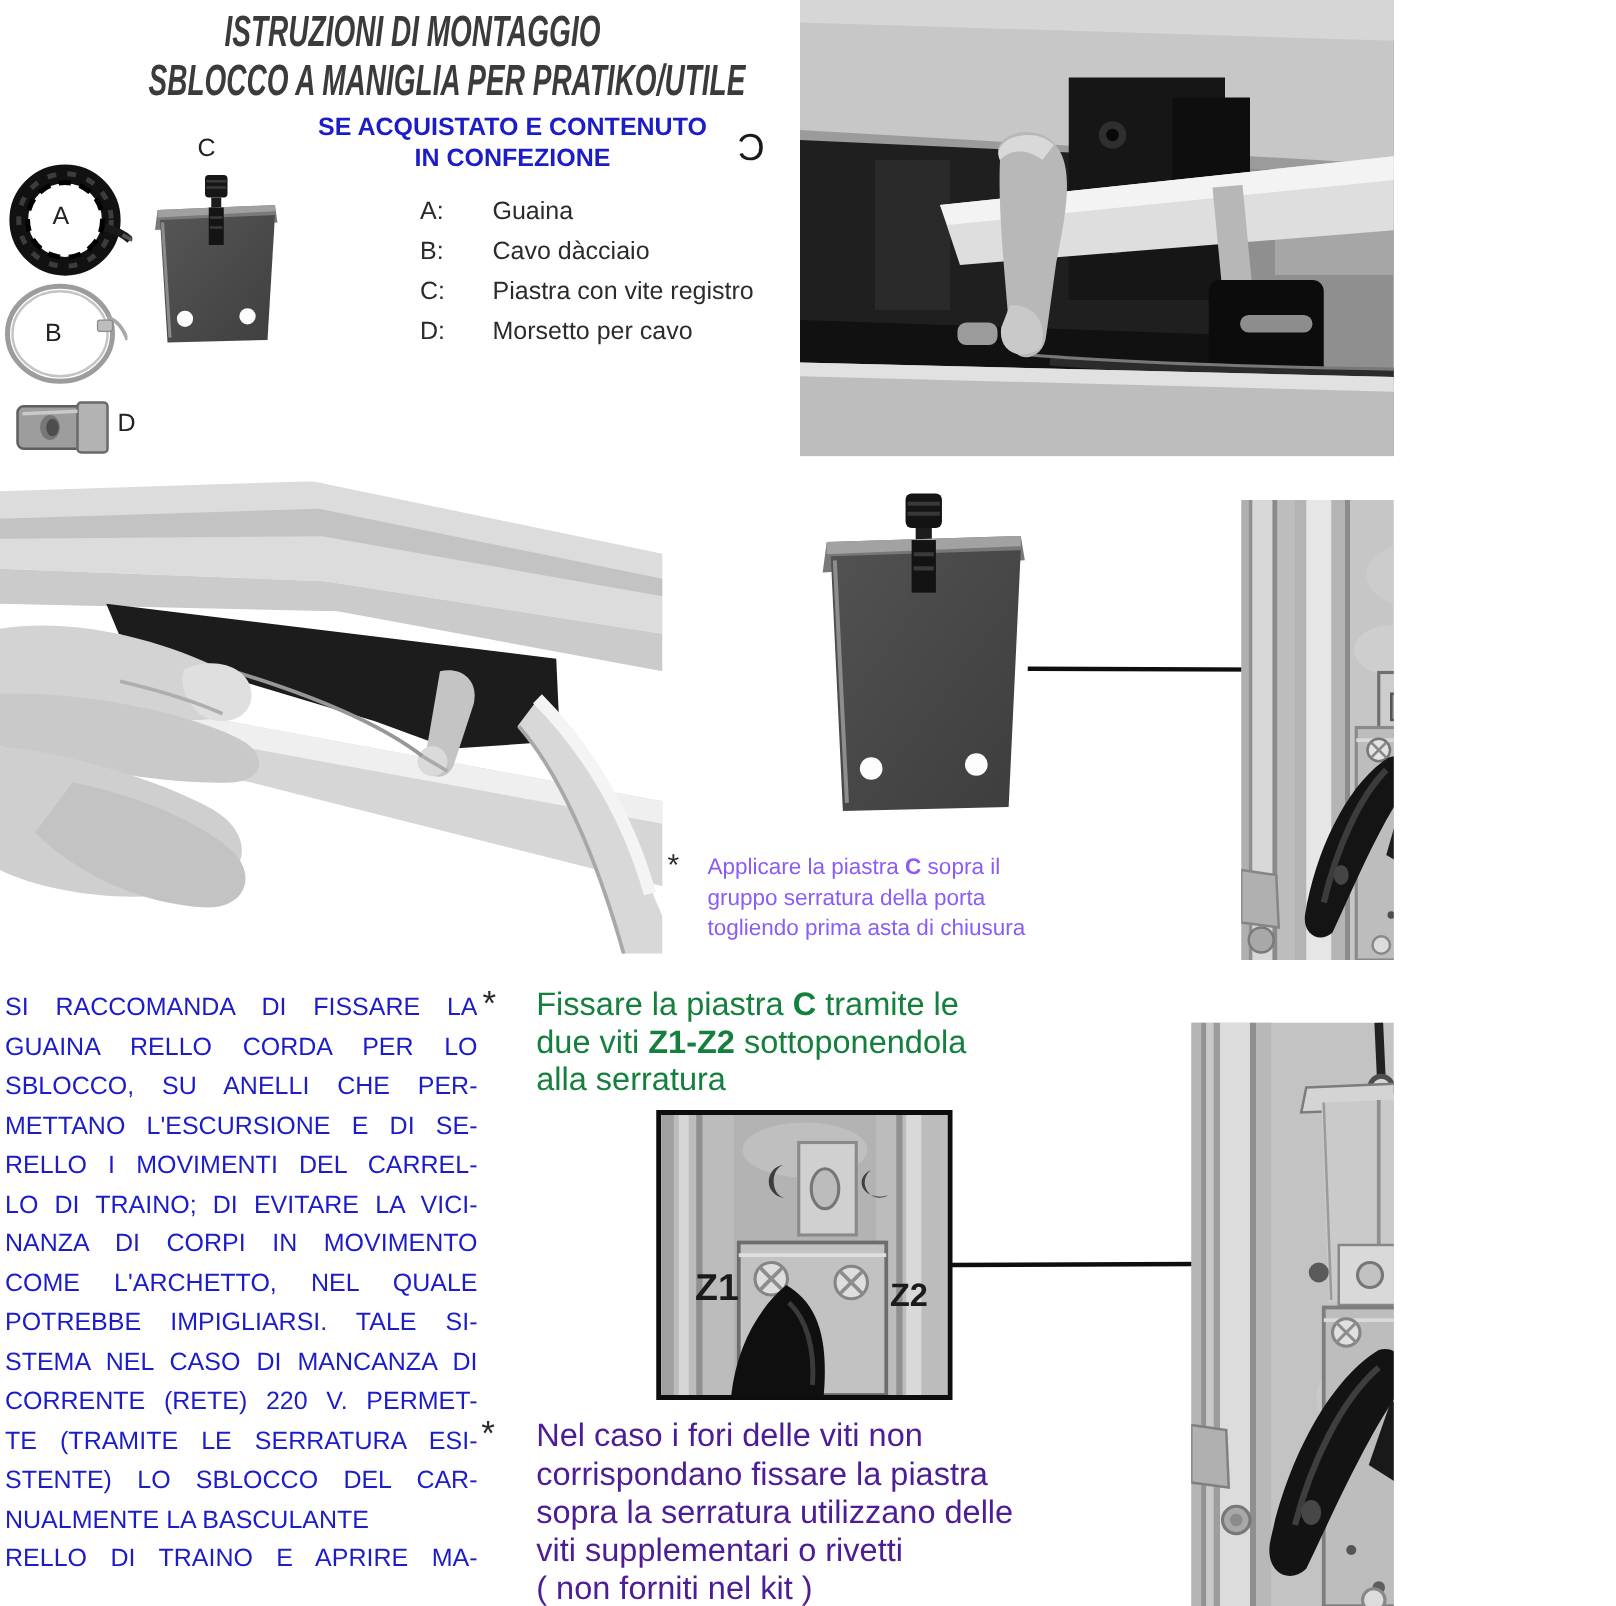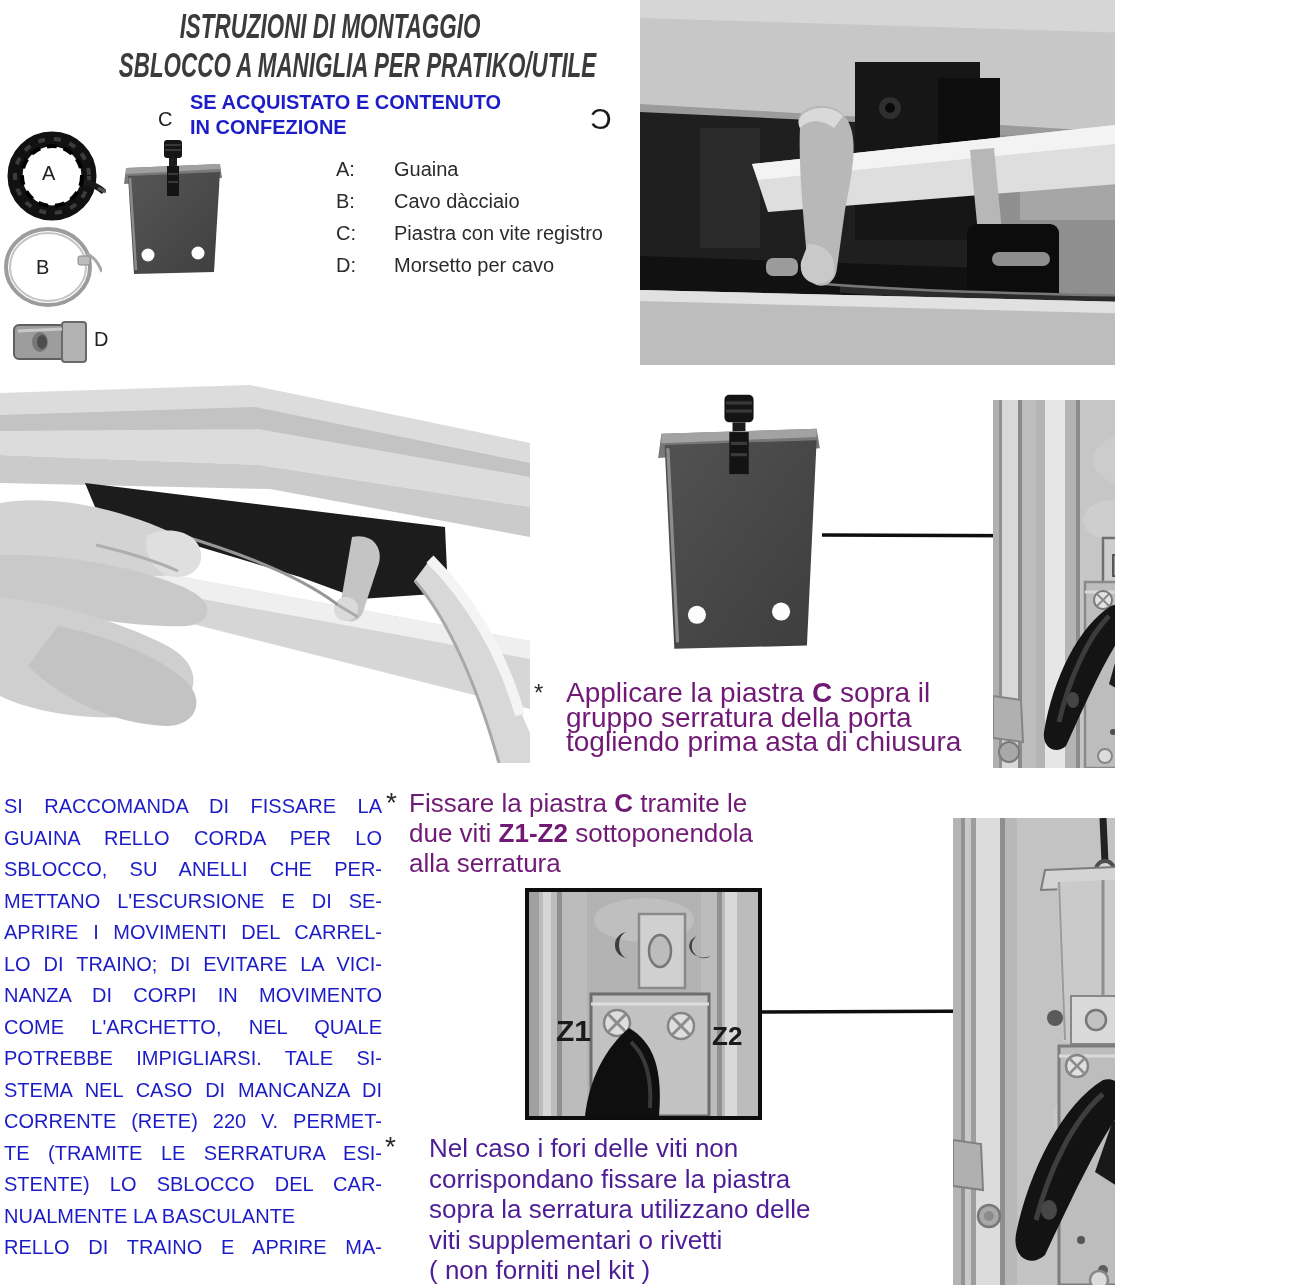--- a/index.html
+++ b/index.html
@@ -9,35 +9,35 @@
   }
   .abs { position:absolute; }
 
   
   .title-wrap { left:0; top:6px; width:660px; }
   .title-line {
     white-space:nowrap; text-align:center; font-style:italic; font-weight:bold;
     font-size:35px; line-height:39px; color:#3b3b3b;
     transform:scaleX(0.64); transform-origin:50% 50%;
   }
-  .subtitle-wrap { left:190px; top:90px; width:440px; }
+  .subtitle-wrap { left:190px; top:90px; width:440px; text-align:center; }
   .subtitle-line { font-weight:bold; font-size:20px; line-height:25px; }
   .stray-glyph { left:590px; top:102px; font-size:30px; color:#1a1a1a; font-weight:400; }
 
   
   .fig-label { font-size:20px; color:#222; }
   .parts-list { left:336px; top:153px; width:300px; font-size:20px; color:#2b2b2b; }
   .parts-row { height:32px; line-height:32px; white-space:nowrap; }
   .parts-letter { display:inline-block; width:58px; }
 
   
   .star { color:#2b2b2b; }
-  .note-apply { left:566px; top:681px; font-size:28px; line-height:24.5px; color:#701a75; white-space:nowrap; }
+  .note-apply { left:566px; top:681px; font-size:18px; line-height:24.5px; color:#8b5cf6; white-space:nowrap; }
   .star-apply { left:534px; top:679px; font-size:24px; }
-  .note-fix { left:409px; top:788px; font-size:26px; line-height:30px; color:#701a75; white-space:nowrap; }
+  .note-fix { left:429px; top:788px; font-size:26px; line-height:30px; color:#15803d; white-space:nowrap; }
   .star-fix { left:386px; top:787px; font-size:28px; }
   .note-holes { left:429px; top:1133px; font-size:26px; line-height:30.5px; color:#4c1d95; white-space:nowrap; }
   .star-holes { left:385px; top:1131px; font-size:28px; }
 
   
   .warning { left:4px; top:791px; width:378px; font-size:20px; }
   .warn-line { line-height:31.5px; text-align:justify; text-align-last:justify; white-space:nowrap; }
   .warn-line.last { text-align-last:left; }
 
   
@@ -254,21 +254,21 @@
     <div><span>Applicare la piastra </span><b>C</b><span> sopra il</span></div>
     <div>gruppo serratura della porta</div>
     <div>togliendo prima asta di chiusura</div>
   </div>
 
   <div class="abs warning" style="color: rgb(29, 29, 200);">
     <div class="warn-line">SI RACCOMANDA DI FISSARE LA</div>
     <div class="warn-line">GUAINA RELLO CORDA PER LO</div>
     <div class="warn-line">SBLOCCO, SU ANELLI CHE PER-</div>
     <div class="warn-line">METTANO L'ESCURSIONE E DI SE-</div>
-    <div class="warn-line">APRIRE I MOVIMENTI DEL CARREL-</div>
+    <div class="warn-line">RELLO I MOVIMENTI DEL CARREL-</div>
     <div class="warn-line">LO DI TRAINO; DI EVITARE LA VICI-</div>
     <div class="warn-line">NANZA DI CORPI IN MOVIMENTO</div>
     <div class="warn-line">COME L'ARCHETTO, NEL QUALE</div>
     <div class="warn-line">POTREBBE IMPIGLIARSI. TALE SI-</div>
     <div class="warn-line">STEMA NEL CASO DI MANCANZA DI</div>
     <div class="warn-line">CORRENTE (RETE) 220 V. PERMET-</div>
     <div class="warn-line">TE (TRAMITE LE SERRATURA ESI-</div>
     <div class="warn-line">STENTE) LO SBLOCCO DEL CAR-</div>
     <div class="warn-line last">NUALMENTE LA BASCULANTE</div>
     <div class="warn-line">RELLO DI TRAINO E APRIRE MA-</div>

